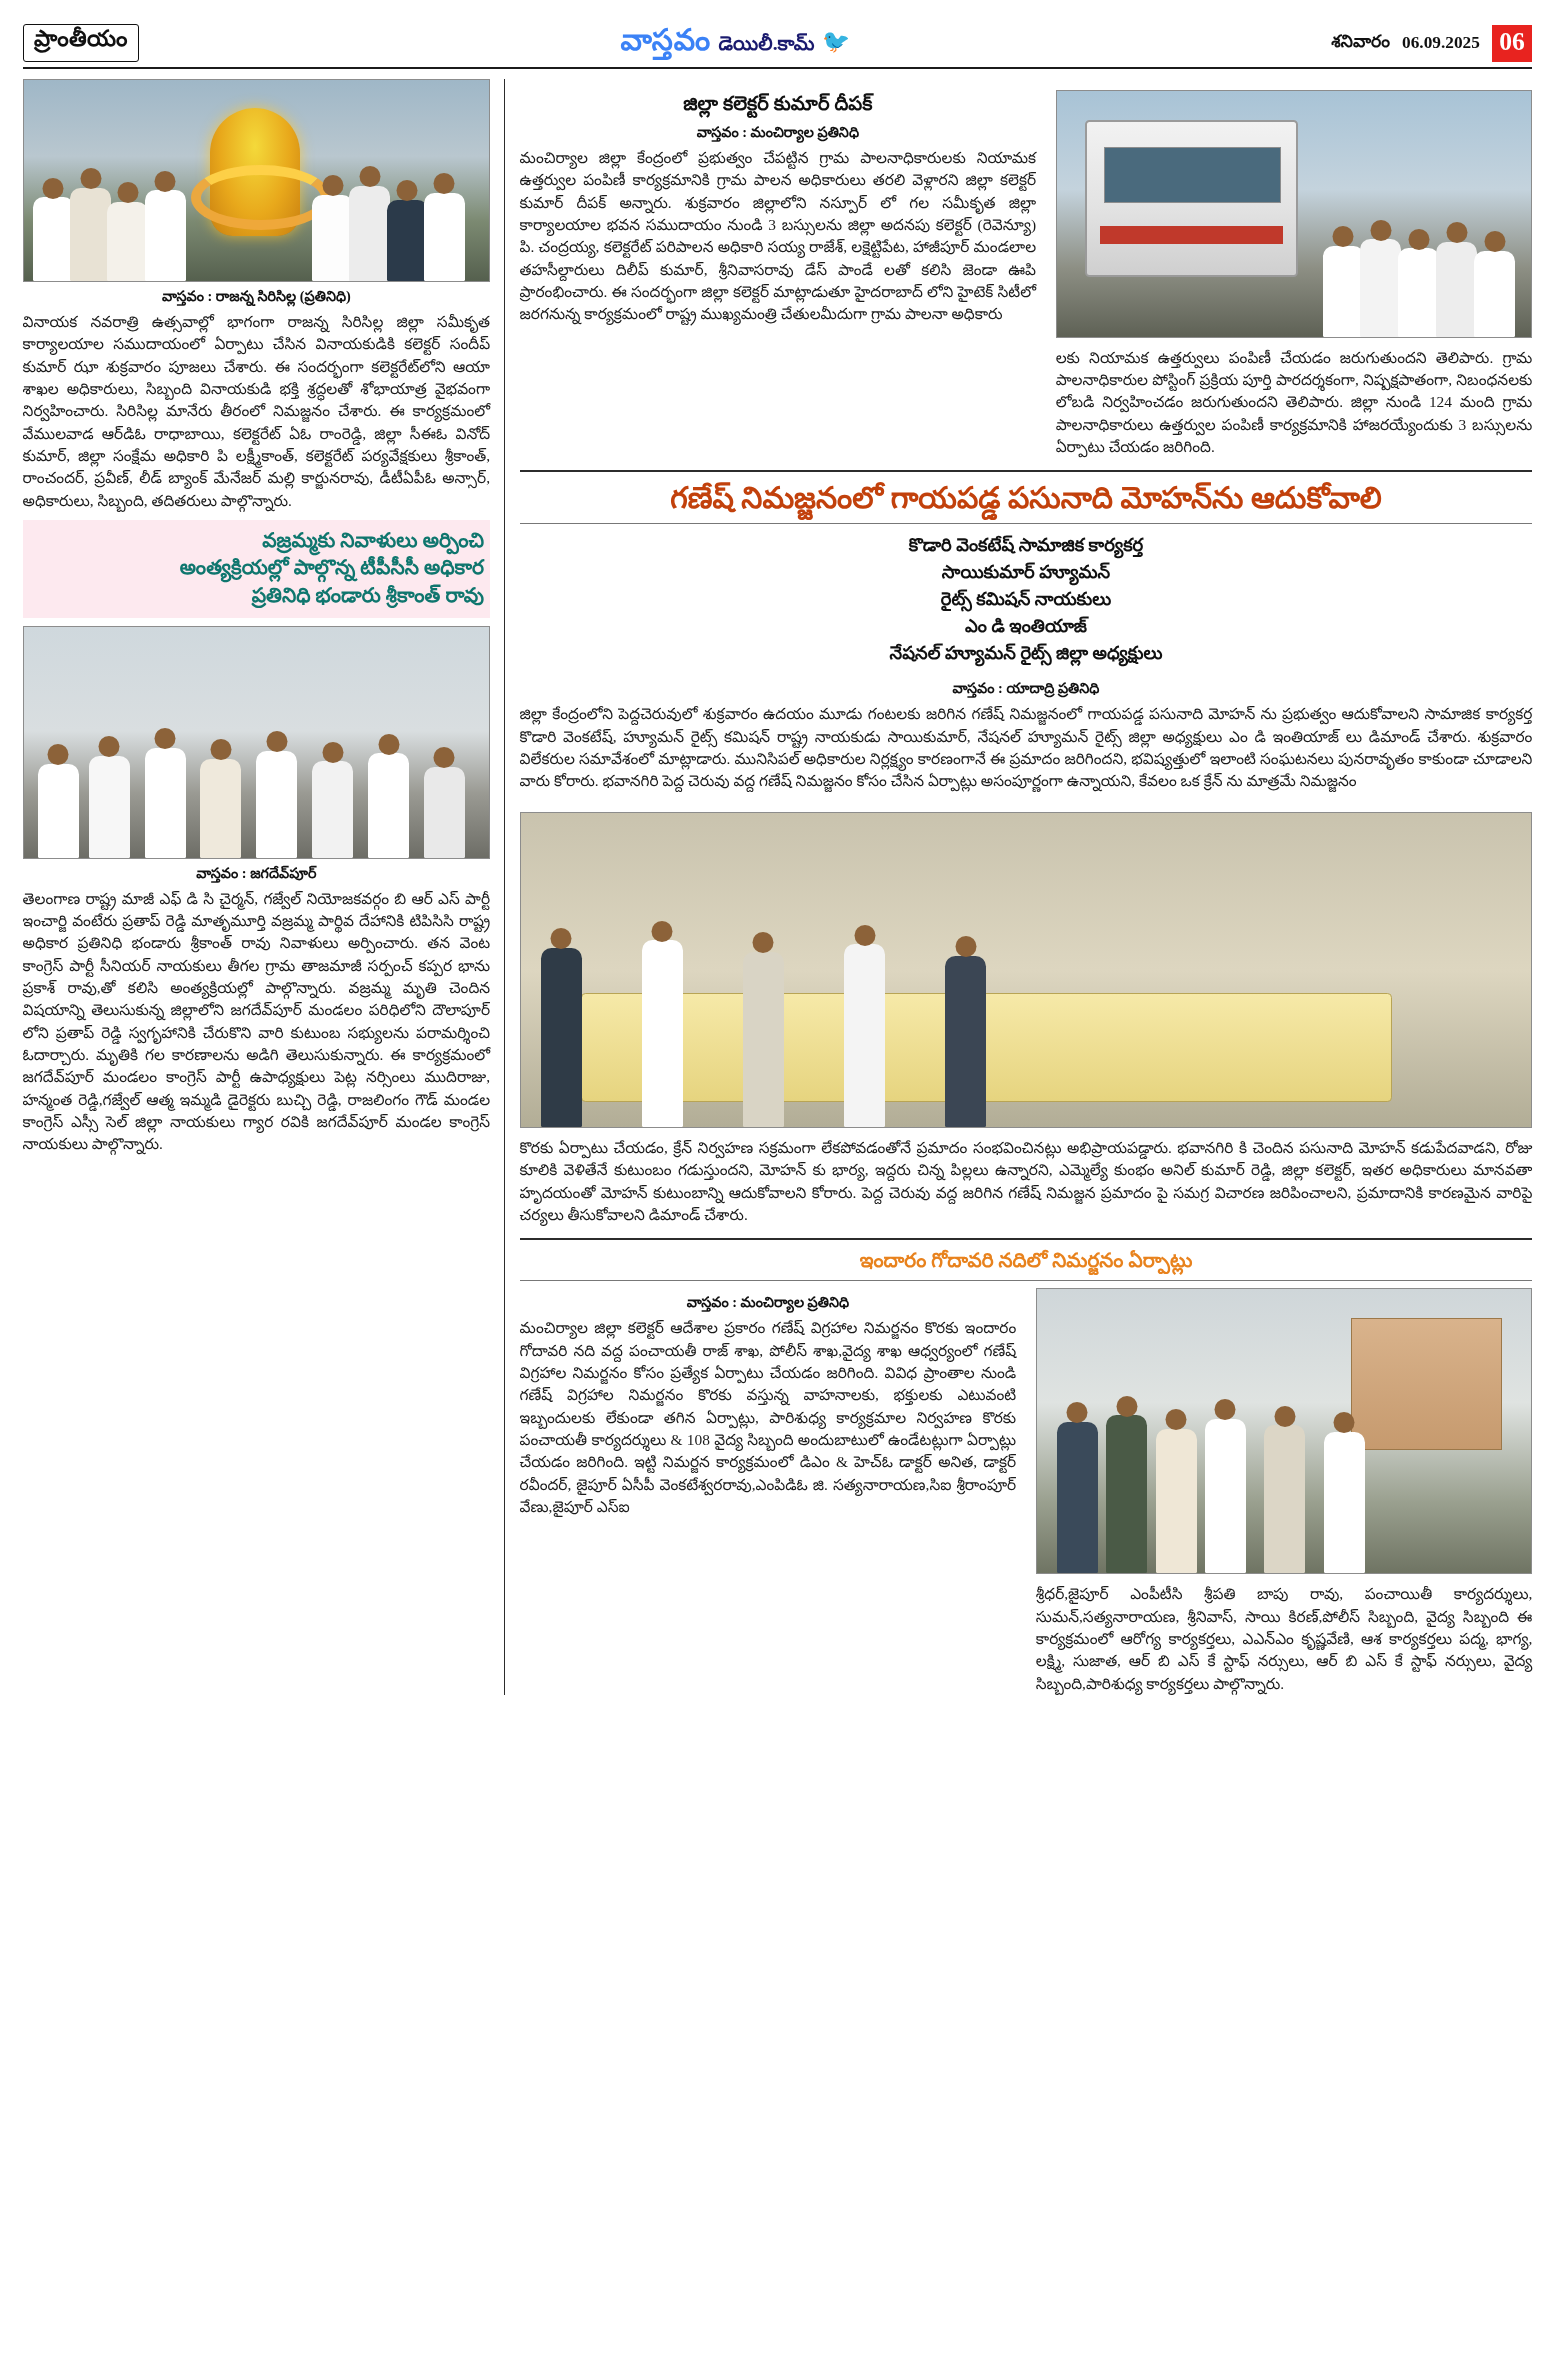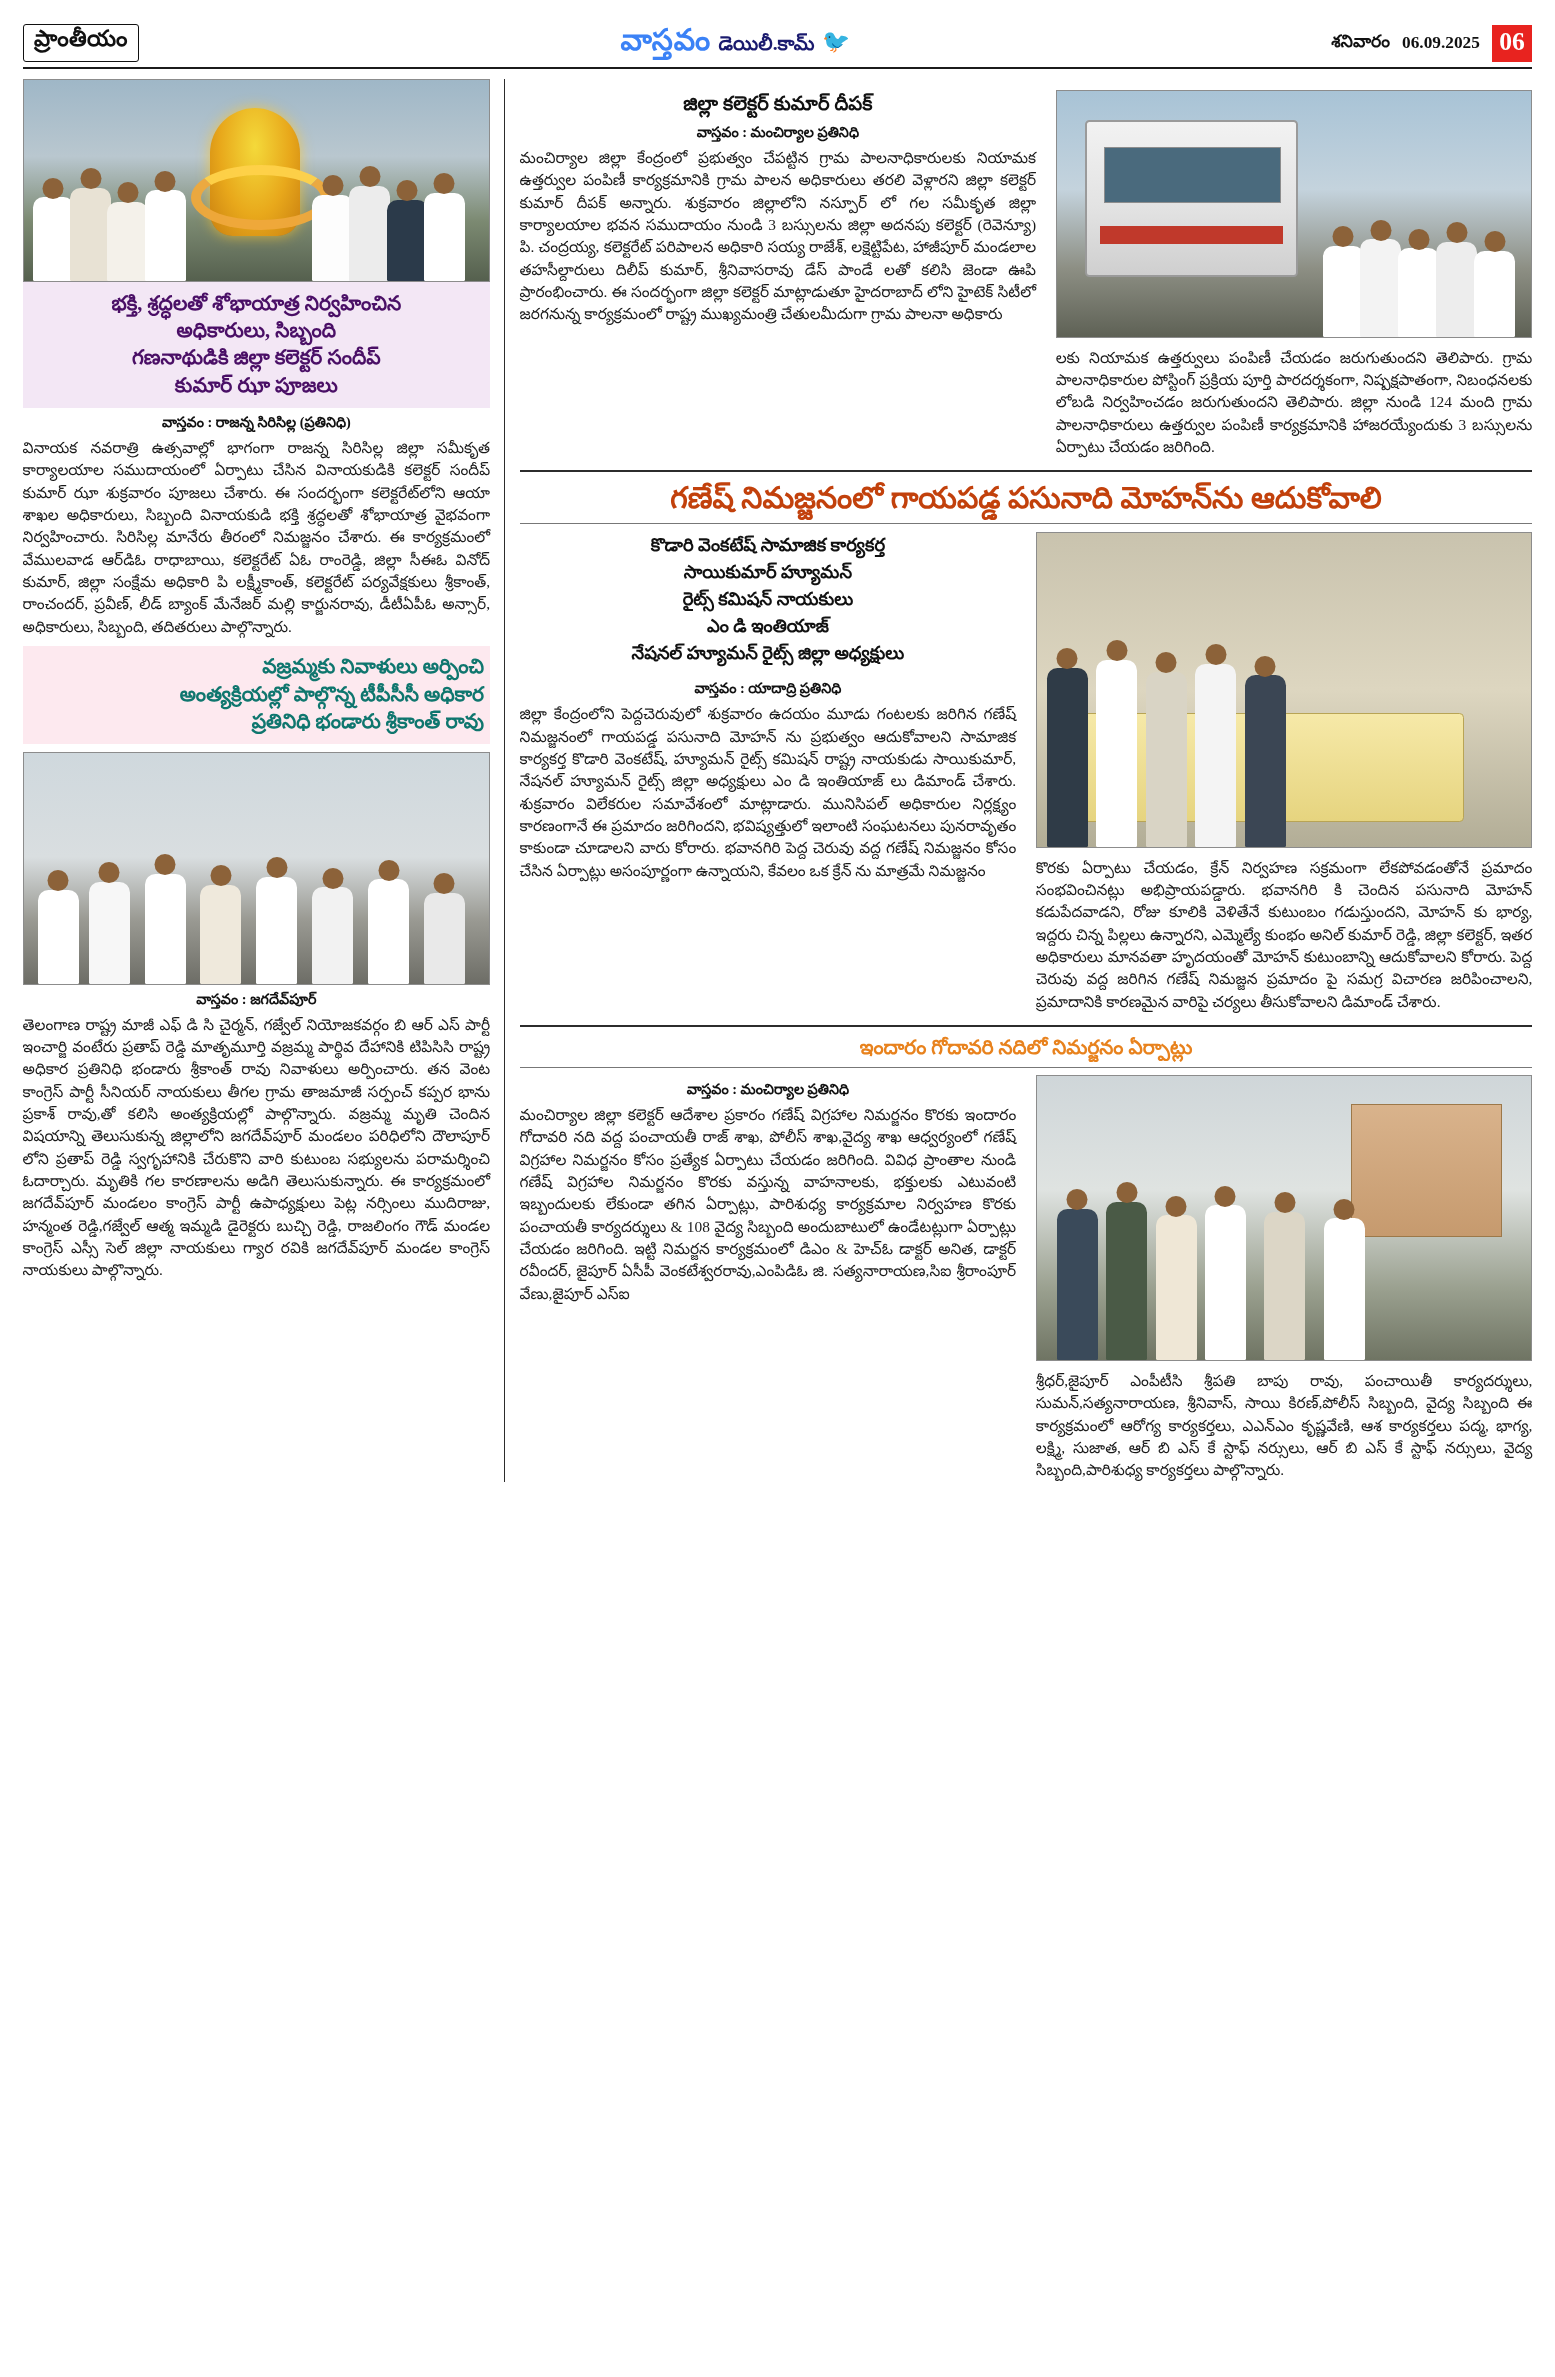--- a/index.html
+++ b/index.html
@@ -339,26 +339,20 @@
             <div class="person" style="left:18%;height:68%;background:#f4f1ea"></div>
             <div class="person" style="left:26%;height:78%;background:#ffffff"></div>
             <div class="person" style="left:62%;height:74%;background:#fdfdfd"></div>
             <div class="person" style="left:70%;height:82%;background:#ececec"></div>
             <div class="person" style="left:78%;height:70%;background:#2b3a4a"></div>
             <div class="person" style="left:86%;height:76%;background:#ffffff"></div>
           </div>
         </div>
       </div>
 
-      <div class="lilac-block">
-        <div class="lilac-title">భక్తి, శ్రద్ధలతో శోభాయాత్ర నిర్వహించిన</div>
-        <div class="lilac-title">అధికారులు, సిబ్బంది</div>
-        <div class="lilac-title">గణనాథుడికి జిల్లా కలెక్టర్ సందీప్</div>
-        <div class="lilac-title">కుమార్ ఝా పూజలు</div>
-      </div>
 
       <div class="source-line">వాస్తవం : రాజన్న సిరిసిల్ల (ప్రతినిధి)</div>
       <div class="body-text">వినాయక నవరాత్రి ఉత్సవాల్లో భాగంగా రాజన్న సిరిసిల్ల జిల్లా సమీకృత కార్యాలయాల సముదాయంలో ఏర్పాటు చేసిన వినాయకుడికి కలెక్టర్ సందీప్ కుమార్ ఝా శుక్రవారం పూజలు చేశారు. ఈ సందర్భంగా కలెక్టరేట్‌లోని ఆయా శాఖల అధికారులు, సిబ్బంది వినాయకుడి భక్తి శ్రద్ధలతో శోభాయాత్ర వైభవంగా నిర్వహించారు. సిరిసిల్ల మానేరు తీరంలో నిమజ్జనం చేశారు. ఈ కార్యక్రమంలో వేములవాడ ఆర్‌డిఓ రాధాబాయి, కలెక్టరేట్ ఏఓ రాంరెడ్డి, జిల్లా సీఈఓ వినోద్ కుమార్, జిల్లా సంక్షేమ అధికారి పి లక్ష్మీకాంత్, కలెక్టరేట్ పర్యవేక్షకులు శ్రీకాంత్, రాంచందర్, ప్రవీణ్, లీడ్ బ్యాంక్ మేనేజర్ మల్లి కార్జునరావు, డీటీఏపీఓ అన్సార్, అధికారులు, సిబ్బంది, తదితరులు పాల్గొన్నారు.</div>
 
       <div class="pink-block">
         <div class="pink-title">వజ్రమ్మకు నివాళులు అర్పించి</div>
         <div class="pink-title">అంత్యక్రియల్లో పాల్గొన్న టీపీసీసీ అధికార</div>
         <div class="pink-title">ప్రతినిధి భండారు శ్రీకాంత్ రావు</div>
       </div>
 
@@ -409,21 +403,21 @@
           <div class="body-text" style="margin-top:9px">లకు నియామక ఉత్తర్వులు పంపిణీ చేయడం జరుగుతుందని తెలిపారు. గ్రామ పాలనాధికారుల పోస్టింగ్ ప్రక్రియ పూర్తి పారదర్శకంగా, నిష్పక్షపాతంగా, నిబంధనలకు లోబడి నిర్వహించడం జరుగుతుందని తెలిపారు. జిల్లా నుండి 124 మంది గ్రామ పాలనాధికారులు ఉత్తర్వుల పంపిణీ కార్యక్రమానికి హాజరయ్యేందుకు 3 బస్సులను ఏర్పాటు చేయడం జరిగింది.</div>
         </div>
       </div>
 
       <div class="rule-thick"></div>
 
       <div class="banner-title title-green">గణేష్ నిమజ్జనంలో గాయపడ్డ పసునాది మోహన్‌ను ఆదుకోవాలి</div>
 
       <div class="rule-thin"></div>
 
-      <div style="display:flex; gap:19.6px;">
+      <div style="display:flex; gap:19.6px;flex-direction:column;">
         <div style="flex:1 1 50%;">
           <div class="sub-head-sm">కొడారి వెంకటేష్ సామాజిక కార్యకర్త</div>
           <div class="sub-head-sm">సాయికుమార్ హ్యూమన్</div>
           <div class="sub-head-sm">రైట్స్ కమిషన్ నాయకులు</div>
           <div class="sub-head-sm">ఎం డి ఇంతియాజ్</div>
           <div class="sub-head-sm">నేషనల్ హ్యూమన్ రైట్స్ జిల్లా అధ్యక్షులు</div>
           <div class="source-line" style="margin-top:13.5px">వాస్తవం : యాదాద్రి ప్రతినిధి</div>
           <div class="body-text">జిల్లా కేంద్రంలోని పెద్దచెరువులో శుక్రవారం ఉదయం మూడు గంటలకు జరిగిన గణేష్ నిమజ్జనంలో గాయపడ్డ పసునాది మోహన్ ను ప్రభుత్వం ఆదుకోవాలని సామాజిక కార్యకర్త కొడారి వెంకటేష్, హ్యూమన్ రైట్స్ కమిషన్ రాష్ట్ర నాయకుడు సాయికుమార్, నేషనల్ హ్యూమన్ రైట్స్ జిల్లా అధ్యక్షులు ఎం డి ఇంతియాజ్ లు డిమాండ్ చేశారు. శుక్రవారం విలేకరుల సమావేశంలో మాట్లాడారు. మునిసిపల్ అధికారుల నిర్లక్ష్యం కారణంగానే ఈ ప్రమాదం జరిగిందని, భవిష్యత్తులో ఇలాంటి సంఘటనలు పునరావృతం కాకుండా చూడాలని వారు కోరారు. భవానగిరి పెద్ద చెరువు వద్ద గణేష్ నిమజ్జనం కోసం చేసిన ఏర్పాట్లు అసంపూర్ణంగా ఉన్నాయని, కేవలం ఒక క్రేన్ ను మాత్రమే నిమజ్జనం</div>
         </div>
         <div style="flex:1 1 50%;">

